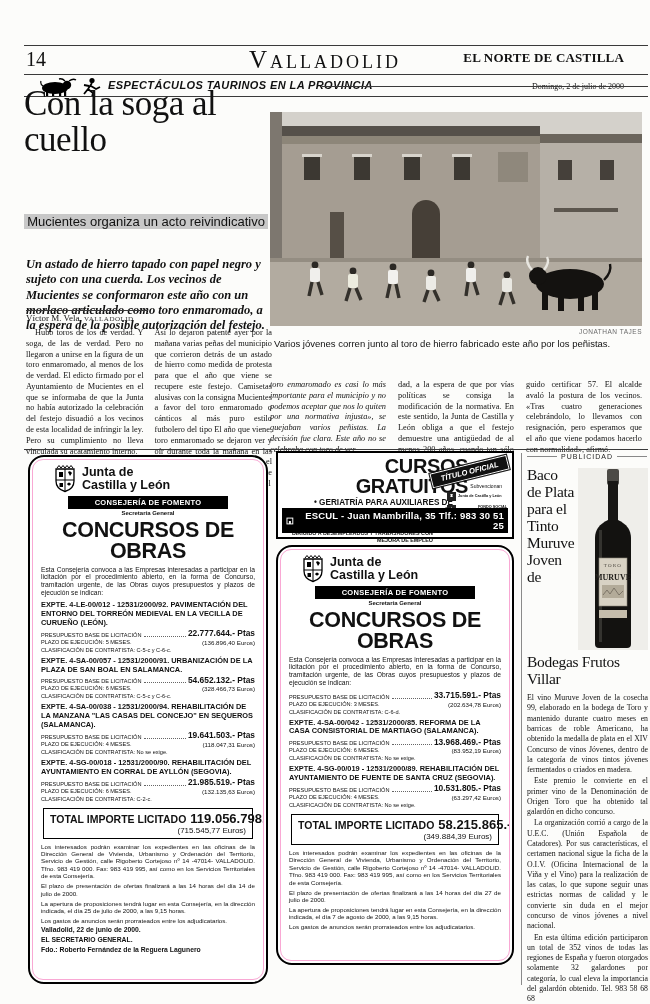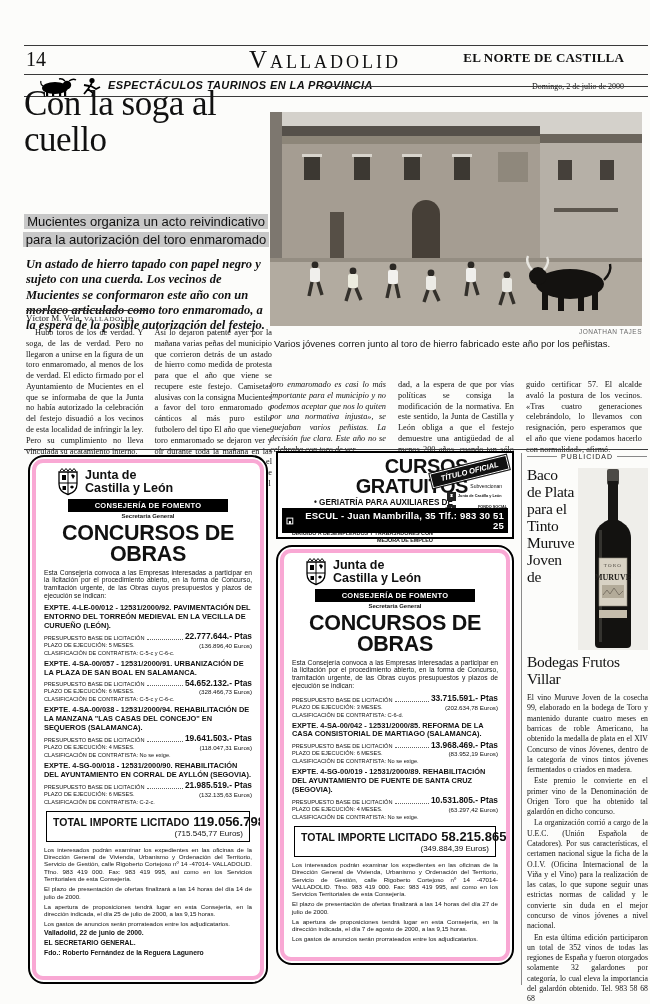--- a/index.html
+++ b/index.html
@@ -31,21 +31,21 @@
   #photo-credit{position:absolute;left:270px;top:329px;width:372px;text-align:right;font:400 6.5px/1 "Liberation Sans",sans-serif;color:#6a6a6a;letter-spacing:.5px;}
   #caption{position:absolute;left:274px;top:338px;width:372px;font:400 9.5px/1.2 "Liberation Sans",sans-serif;}
   #three-cols{position:absolute;left:270px;top:380px;width:372px;display:flex;gap:12px;}
   .tcol{flex:1;font:400 8.3px/1.3 "Liberation Serif",serif;text-align:justify;}
   .tcol.it{font-style:italic;}
   #ads-rule{left:24px;top:449px;width:624px;}
   #v-divider{position:absolute;left:521px;top:453px;width:1px;height:532px;background:#8a8a8a;}
 
   
   .adbox{position:absolute;border:2.5px solid #000;border-radius:16px;padding:2px;background:#fff;box-sizing:border-box;}
-  .adbox-inner{border:4px solid #f9a8d4;border-radius:11px;height:100%;box-sizing:border-box;padding:5px 8px 4px;font-family:"Liberation Sans",sans-serif;overflow:hidden;}
+  .adbox-inner{border:1px solid #f9a8d4;border-radius:11px;height:100%;box-sizing:border-box;padding:5px 8px 4px;font-family:"Liberation Sans",sans-serif;overflow:hidden;}
   #ad-left{left:28px;top:455px;width:240px;height:529px;}
   #ad-mid{left:276px;top:545px;width:238px;height:420px;}
   .logo-row{display:flex;align-items:center;gap:5px;margin-left:12px;}
   .org-name{font:700 12.5px/1.05 "Liberation Sans",sans-serif;}
   .dept-bar{background:#000;color:#fff;font:700 7.5px/1 "Liberation Sans",sans-serif;text-align:center;width:160px;margin:3px auto 1px;padding:2.5px 0;letter-spacing:.3px;}
   .subdept{text-align:center;font:700 6px/1 "Liberation Sans",sans-serif;margin-bottom:2px;}
   .ad-title{font:800 21.5px/1 "Liberation Sans",sans-serif;text-align:center;margin:4px 0 3px;letter-spacing:-.3px;}
   .ad-intro{font:400 6.7px/1.18 "Liberation Sans",sans-serif;text-align:justify;}
   .xitem{margin-top:4px;}
   .xhead{font:800 7.4px/1.2 "Liberation Sans",sans-serif;}
@@ -112,21 +112,20 @@
     <circle cx="52" cy="3.5" r="2.6" fill="#000"></circle>
     <path d="M52,6 L48,12 L44,17 M48,12 L53,16 L52,20 M49,9 L44,8 M51,9 L56,12 L60,10" stroke="#000" stroke-width="1.8" fill="none"></path>
   </svg>
   <div id="kicker-text">ESPECTÁCULOS TAURINOS EN LA PROVINCIA</div>
   <div class="hr" id="kicker-rule"></div>
   <div class="hr" style="left:24px;top:96px;width:624px;"></div>
 
   <div id="headline">Con la soga al cuello</div>
   <div id="subhead">
     <span class="hl">Mucientes organiza un acto reivindicativo</span><br>
-    <span class="hl">para la autorización del toro enmaromado</span>
   </div>
   <div id="lead">Un astado de hierro tapado con papel negro y sujeto con una cuerda. Los vecinos de Mucientes se conformaron este año con un morlaco articulado como toro enmaromado, a la espera de la posible autorización del festejo.</div>
   <div class="hr" id="byline-rule"></div>
   <div id="byline">
     <span>Víctor M. Vela.</span>
     <span class="place">VALLADOLID</span>
   </div>
   <div id="body-cols">
     <div class="bcol indent">Hubo toros de los de verdad. Y soga, de las de verdad. Pero no llegaron a unirse en la figura de un toro enmaromado, al menos de los de verdad. El edicto firmado por el Ayuntamiento de Mucientes en el que se informaba de que la Junta no había autorizado la celebración del festejo disuadió a los vecinos de esta localidad de infringir la ley. Pero su cumplimiento no lleva vinculada su acatamiento interno.</div>
     <div class="bcol">Así lo dejaron patente ayer por la mañana varias peñas del municipio que corrieron detrás de un astado de hierro como medida de protesta para que el año que viene se recupere este festejo. Camisetas alusivas con la consigna Mucientes a favor del toro enmaromado o cánticos al más puro estilo futbolero del tipo El año que viene, toro enmaromado se dejaron ver y oír durante toda la mañana en las calles por las que discurría el encierro. «No es que nos disguste el encierro que lo sustituye, pero el</div>

